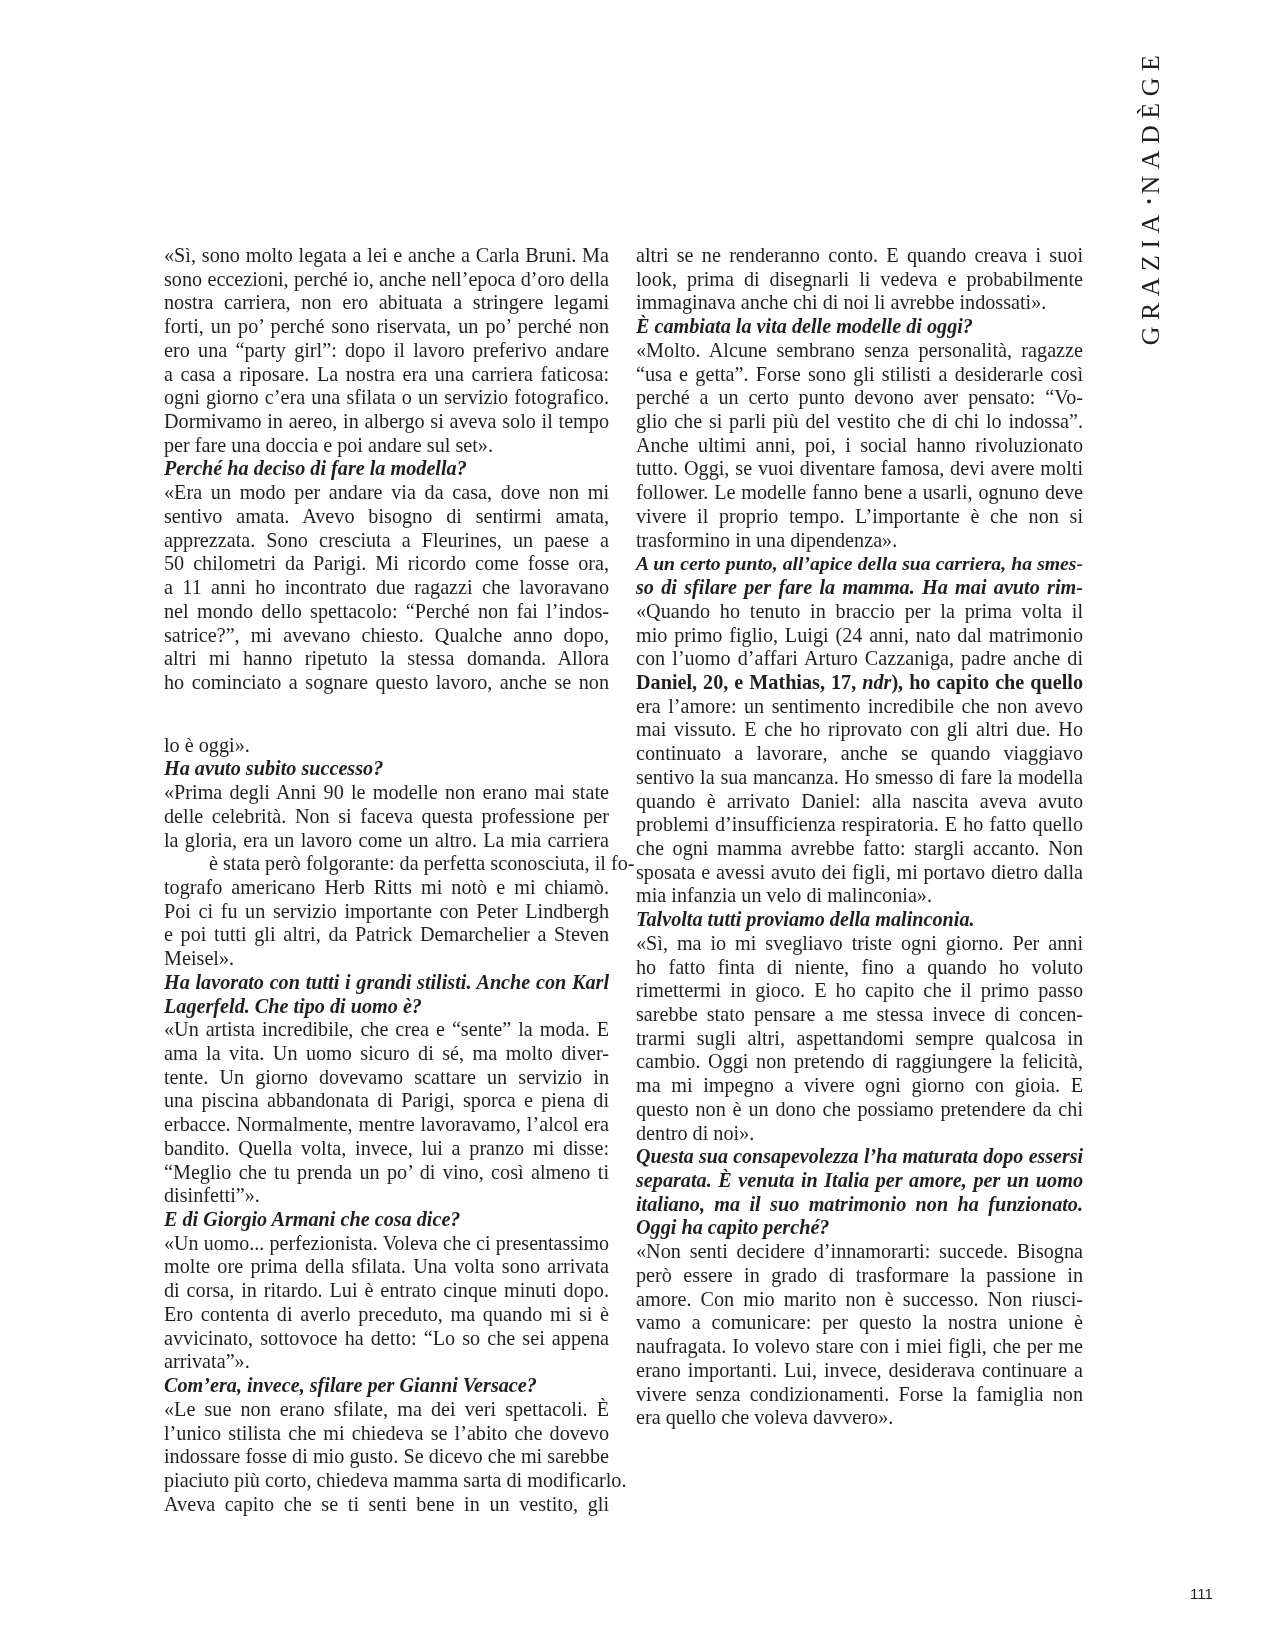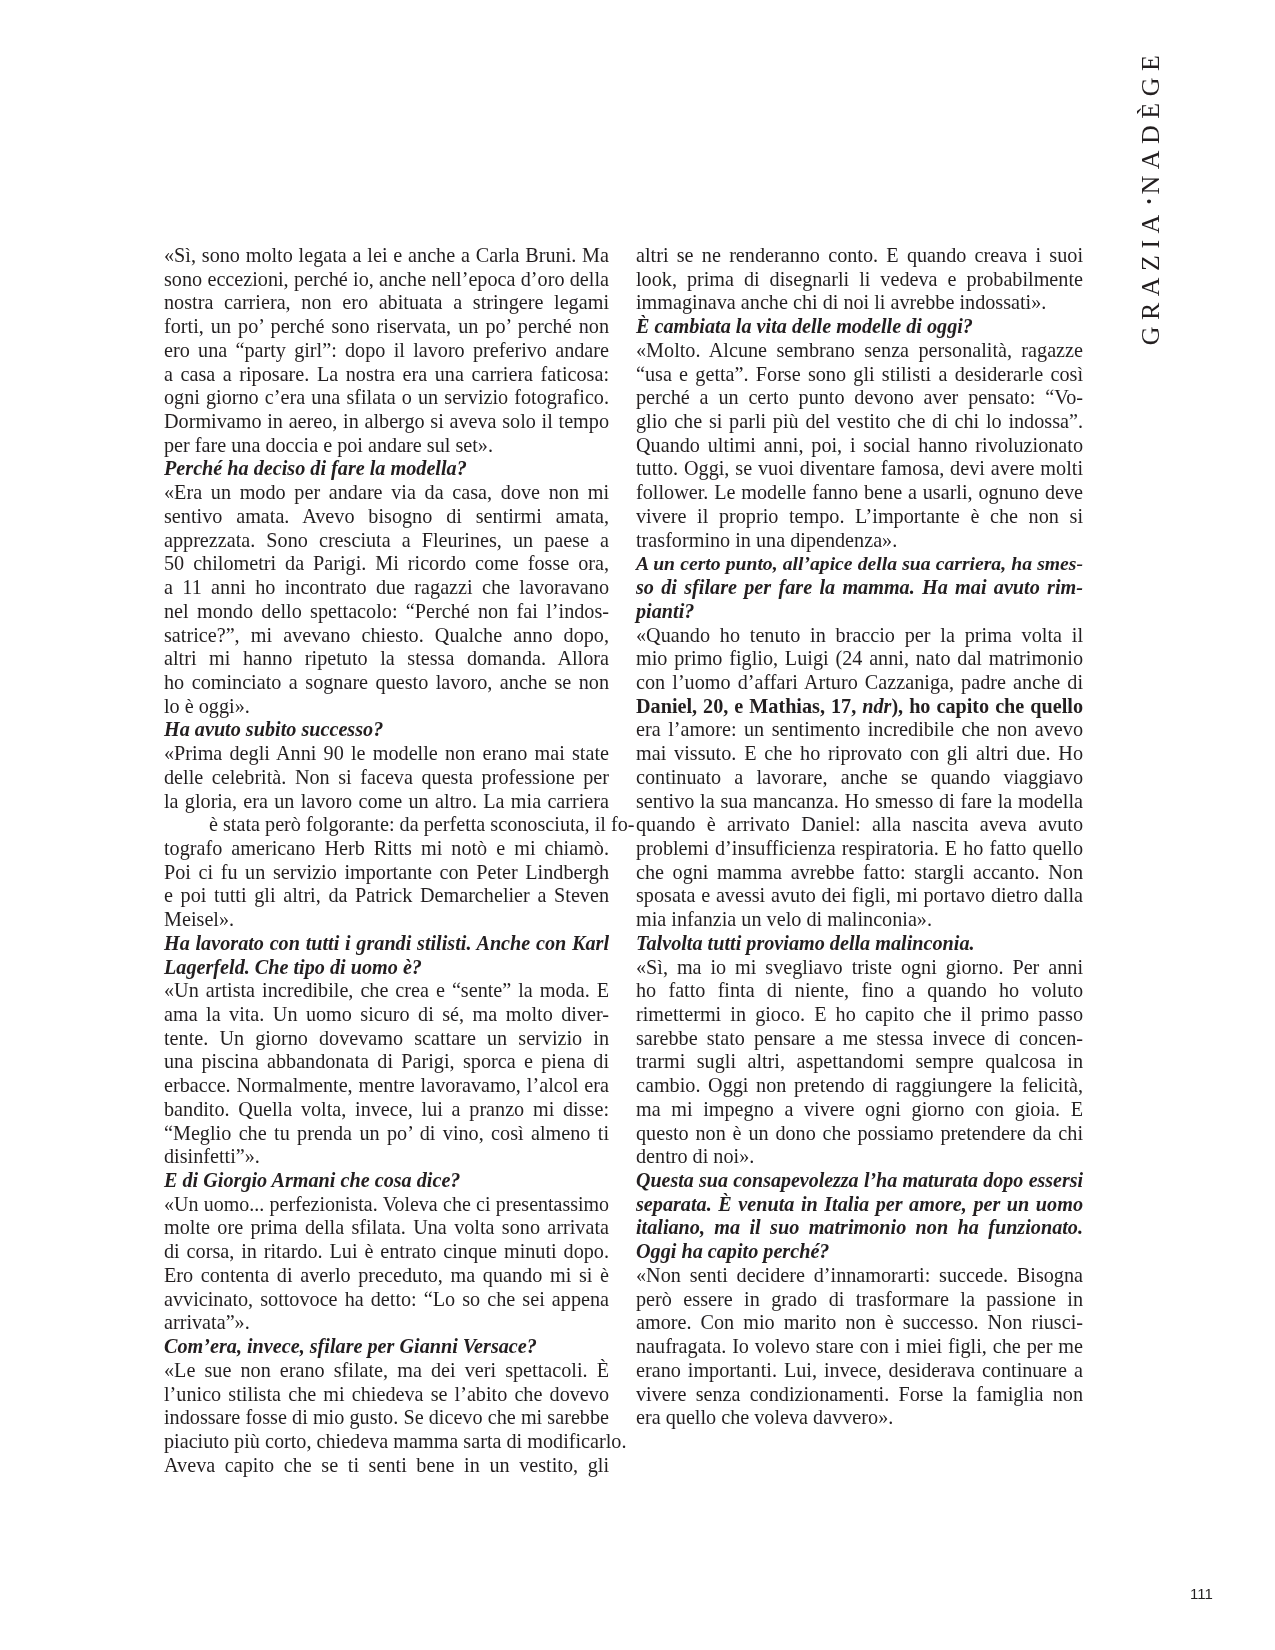--- a/index.html
+++ b/index.html
@@ -40,21 +40,21 @@
     <span class="line q last" style="white-space: nowrap;">Perché ha deciso di fare la modella?</span>
     <span class="line" style="white-space: nowrap;">«Era un modo per andare via da casa, dove non mi</span>
     <span class="line" style="white-space: nowrap;">sentivo amata. Avevo bisogno di sentirmi amata,</span>
     <span class="line" style="white-space: nowrap;">apprezzata. Sono cresciuta a Fleurines, un paese a</span>
     <span class="line" style="white-space: nowrap;">50 chilometri da Parigi. Mi ricordo come fosse ora,</span>
     <span class="line" style="white-space: nowrap;">a 11 anni ho incontrato due ragazzi che lavoravano</span>
     <span class="line" style="white-space: nowrap;">nel mondo dello spettacolo: “Perché non fai l’indos-</span>
     <span class="line" style="white-space: nowrap;">satrice?”, mi avevano chiesto. Qualche anno dopo,</span>
     <span class="line" style="white-space: nowrap;">altri mi hanno ripetuto la stessa domanda. Allora</span>
     <span class="line" style="white-space: nowrap;">ho cominciato a sognare questo lavoro, anche se non</span>
-    <span class="line last" style="white-space: nowrap;">lo è oggi».</span>
+    <span class="line last" style="white-space: nowrap; margin-top: 39px;">lo è oggi».</span>
     <span class="line q last" style="white-space: nowrap;">Ha avuto subito successo?</span>
     <span class="line" style="white-space: nowrap;">«Prima degli Anni 90 le modelle non erano mai state</span>
     <span class="line" style="white-space: nowrap;">delle celebrità. Non si faceva questa professione per</span>
     <span class="line" style="white-space: nowrap;">la gloria, era un lavoro come un altro. La mia carriera</span>
     <span class="line" style="white-space: nowrap; margin-left: 45px;">è stata però folgorante: da perfetta sconosciuta, il fo-</span>
     <span class="line" style="white-space: nowrap;">tografo americano Herb Ritts mi notò e mi chiamò.</span>
     <span class="line" style="white-space: nowrap;">Poi ci fu un servizio importante con Peter Lindbergh</span>
     <span class="line" style="white-space: nowrap;">e poi tutti gli altri, da Patrick Demarchelier a Steven</span>
     <span class="line last" style="white-space: nowrap;">Meisel».</span>
     <span class="line q" style="white-space: nowrap;">Ha lavorato con tutti i grandi stilisti. Anche con Karl</span>
@@ -83,28 +83,27 @@
   </div>
 <div class="column col-right" id="col-right">
     <span class="line" style="white-space: nowrap;">altri se ne renderanno conto. E quando creava i suoi</span>
     <span class="line" style="white-space: nowrap;">look, prima di disegnarli li vedeva e probabilmente</span>
     <span class="line last" style="white-space: nowrap;">immaginava anche chi di noi li avrebbe indossati».</span>
     <span class="line q last" style="white-space: nowrap;">È cambiata la vita delle modelle di oggi?</span>
     <span class="line" style="white-space: nowrap;">«Molto. Alcune sembrano senza personalità, ragazze</span>
     <span class="line" style="white-space: nowrap;">“usa e getta”. Forse sono gli stilisti a desiderarle così</span>
     <span class="line" style="white-space: nowrap;">perché a un certo punto devono aver pensato: “Vo-</span>
     <span class="line" style="white-space: nowrap;">glio che si parli più del vestito che di chi lo indossa”.</span>
-    <span class="line" style="white-space: nowrap;">Quando ultimi anni, poi, i social hanno rivoluzionato</span>
+    <span class="line" style="white-space: nowrap;">Anche ultimi anni, poi, i social hanno rivoluzionato</span>
     <span class="line" style="white-space: nowrap;">tutto. Oggi, se vuoi diventare famosa, devi avere molti</span>
     <span class="line" style="white-space: nowrap;">follower. Le modelle fanno bene a usarli, ognuno deve</span>
     <span class="line" style="white-space: nowrap;">vivere il proprio tempo. L’importante è che non si</span>
     <span class="line last" style="white-space: nowrap;">trasformino in una dipendenza».</span>
     <span class="line q" style="white-space: nowrap; font-size: 19.6565px;">A un certo punto, all’apice della sua carriera, ha smes-</span>
     <span class="line q" style="white-space: nowrap;">so di sfilare per fare la mamma. Ha mai avuto rim-</span>
-    <span class="line q last" style="white-space: nowrap;">pianti?</span>
     <span class="line" style="white-space: nowrap;">«Quando ho tenuto in braccio per la prima volta il</span>
     <span class="line" style="white-space: nowrap;">mio primo figlio, Luigi (24 anni, nato dal matrimonio</span>
     <span class="line" style="white-space: nowrap;">con l’uomo d’affari Arturo Cazzaniga, padre anche di</span>
     <span class="line" style="white-space: nowrap; font-weight: bold;">Daniel, 20, e Mathias, 17, <span class="it">ndr</span>), ho capito che quello</span>
     <span class="line" style="white-space: nowrap;">era l’amore: un sentimento incredibile che non avevo</span>
     <span class="line" style="white-space: nowrap;">mai vissuto. E che ho riprovato con gli altri due. Ho</span>
     <span class="line" style="white-space: nowrap;">continuato a lavorare, anche se quando viaggiavo</span>
     <span class="line" style="white-space: nowrap;">sentivo la sua mancanza. Ho smesso di fare la modella</span>
     <span class="line" style="white-space: nowrap;">quando è arrivato Daniel: alla nascita aveva avuto</span>
     <span class="line" style="white-space: nowrap;">problemi d’insufficienza respiratoria. E ho fatto quello</span>
@@ -121,19 +120,20 @@
     <span class="line" style="white-space: nowrap;">ma mi impegno a vivere ogni giorno con gioia. E</span>
     <span class="line" style="white-space: nowrap;">questo non è un dono che possiamo pretendere da chi</span>
     <span class="line last" style="white-space: nowrap;">dentro di noi».</span>
     <span class="line q" style="white-space: nowrap; font-size: 19.9754px;">Questa sua consapevolezza l’ha maturata dopo essersi</span>
     <span class="line q" style="white-space: nowrap;">separata. È venuta in Italia per amore, per un uomo</span>
     <span class="line q" style="white-space: nowrap;">italiano, ma il suo matrimonio non ha funzionato.</span>
     <span class="line q last" style="white-space: nowrap;">Oggi ha capito perché?</span>
     <span class="line" style="white-space: nowrap;">«Non senti decidere d’innamorarti: succede. Bisogna</span>
     <span class="line" style="white-space: nowrap;">però essere in grado di trasformare la passione in</span>
     <span class="line" style="white-space: nowrap;">amore. Con mio marito non è successo. Non riusci-</span>
+    <span class="line" style="white-space: nowrap;">vamo a comunicare: per questo la nostra unione è</span>
     <span class="line" style="white-space: nowrap;">naufragata. Io volevo stare con i miei figli, che per me</span>
     <span class="line" style="white-space: nowrap;">erano importanti. Lui, invece, desiderava continuare a</span>
     <span class="line" style="white-space: nowrap;">vivere senza condizionamenti. Forse la famiglia non</span>
     <span class="line last" style="white-space: nowrap;">era quello che voleva davvero».</span>
   </div>
 
 <div class="page-number">111</div>
 
 </body></html>

